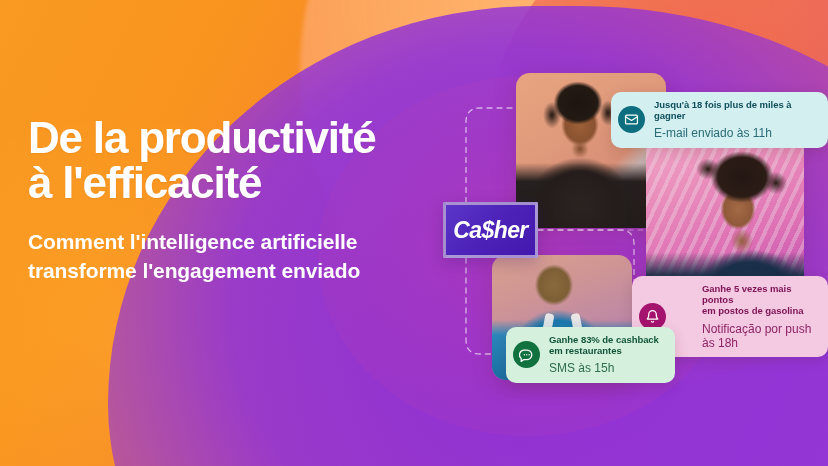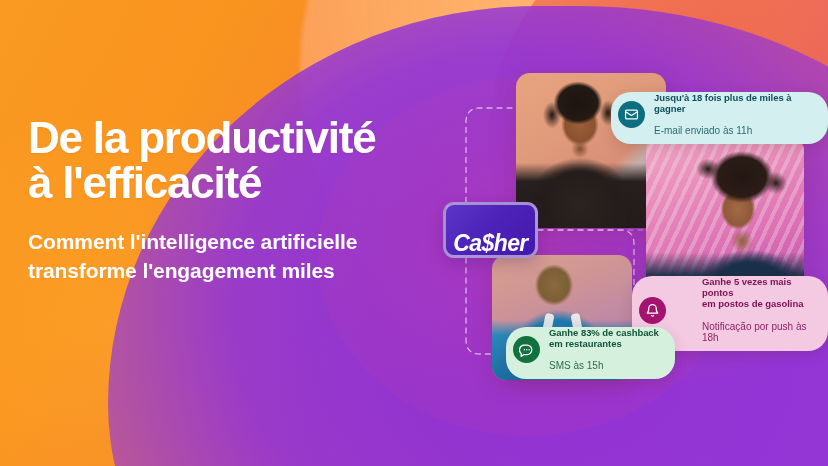--- a/index.html
+++ b/index.html
@@ -222,69 +222,69 @@
   .strap.l { left: 48px; top: 58px; transform: rotate(11deg); }
   .strap.r { left: 84px; top: 58px; transform: rotate(-11deg); }
 
   
   .logo-tile {
     position: absolute;
     left: 443px;
     top: 202px;
     width: 95px;
     height: 56px;
-    border-radius: 11px;
+    border-radius: 1px;
     background: linear-gradient(135deg, #5b36c9 0%, #4c22b8 48%, #4318ad 100%);
     border: 3px solid rgba(225,215,225,0.62);
     display: flex;
-    align-items: flex-end;
+    align-items: center;
     justify-content: center;
     z-index: 7;
     box-shadow: 0 5px 16px rgba(60,20,110,0.26);
   }
   .logo-text {
     color: #ffffff;
     font-size: 23px;
     font-weight: 700;
     font-style: italic;
     letter-spacing: -0.6px;
     line-height: 1;
   }
 
   
   .notif {
     position: absolute;
     display: flex;
     align-items: center;
     gap: 9px;
-    padding: 0 16px 7px 7px;
-    border-radius: 20px;
+    padding: 7px 16px 7px 7px;
+    border-radius: 10px;
     z-index: 8;
     box-shadow: 0 4px 14px rgba(70,30,20,0.15);
   }
   .notif .ico {
     flex: 0 0 auto;
     width: 27px;
     height: 27px;
     border-radius: 50%;
     display: flex;
     align-items: center;
     justify-content: center;
   }
   .notif .txt { line-height: 1.18; }
   .notif .t1 {
     font-size: 9.5px;
     font-weight: 700;
     letter-spacing: -0.05px;
     white-space: pre-line;
   }
   .notif .t2 {
-    font-size: 10px;
+    font-size: 12px;
     font-weight: 400;
-    margin-top: 11px;
+    margin-top: 5px;
   }
 
   .notif-email { left: 611px; top: 92px; background: #d3efef; }
   .notif-email .ico { background: #0d6e7f; }
   .notif-email .t1 { color: #0f4f5c; }
   .notif-email .t2 { color: #2b6b76; }
 
   .notif-push { left: 632px; top: 276px; background: #f4c9e2; gap: 36px; }
   .notif-push .ico { background: #a4136e; }
   .notif-push .t1 { color: #7d1354; }
@@ -316,21 +316,21 @@
     </g>
   </svg>
 
   <div class="copy">
     <h1 class="headline">
       <span>De la productivité</span>
       <span class="l2">à l'efficacité</span>
     </h1>
     <p class="subhead">
       <span>Comment l'intelligence artificielle</span>
-      <span class="s2">transforme l'engagement miles</span>
+      <span class="s2">transforme l'engagement enviado</span>
     </p>
   </div>
 
   <div class="photo-card card-man">
     <div class="ph"></div>
   </div>
 
   <div class="photo-card card-woman">
     <div class="ph"></div>
   </div>

